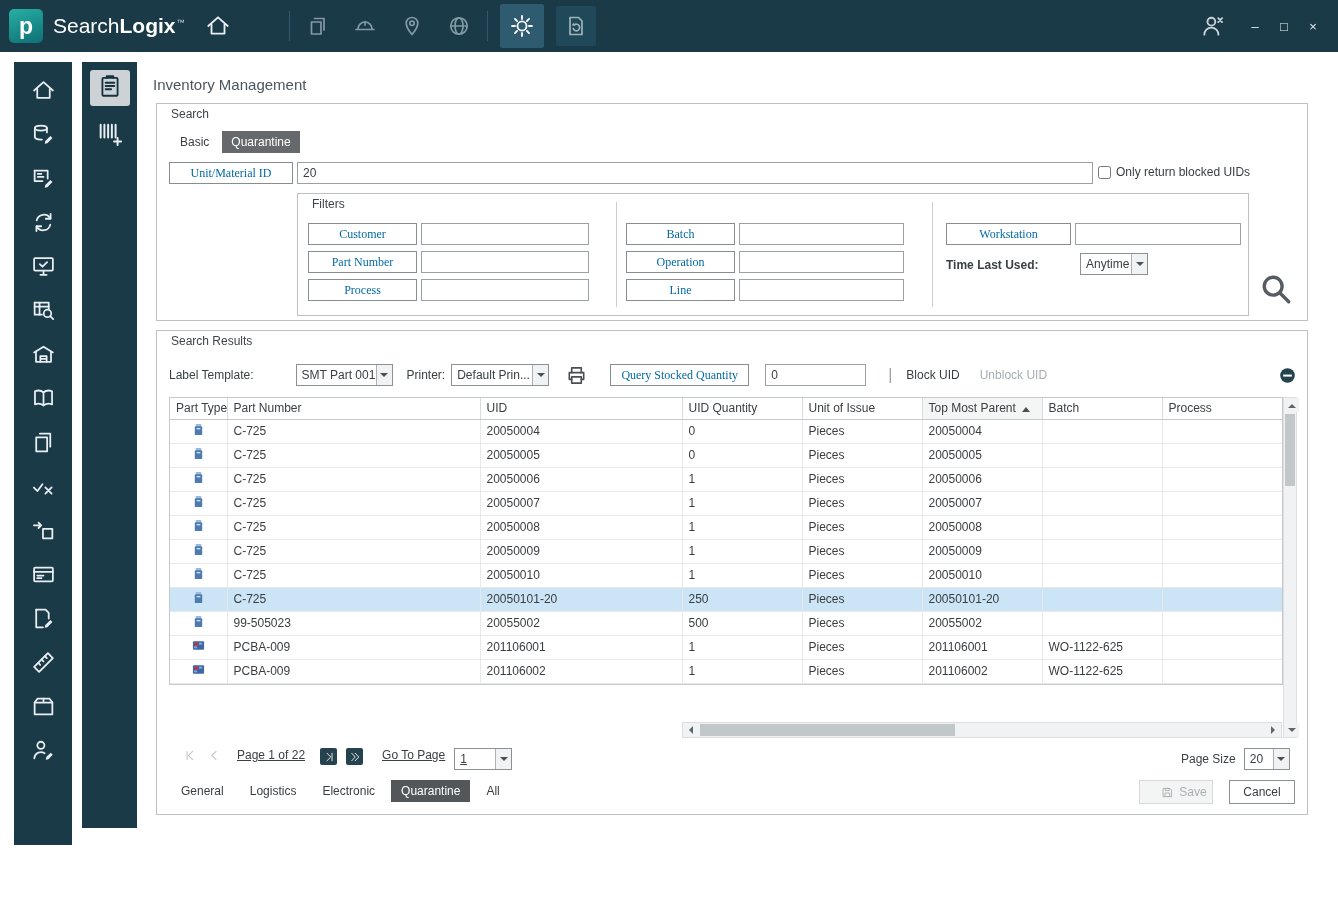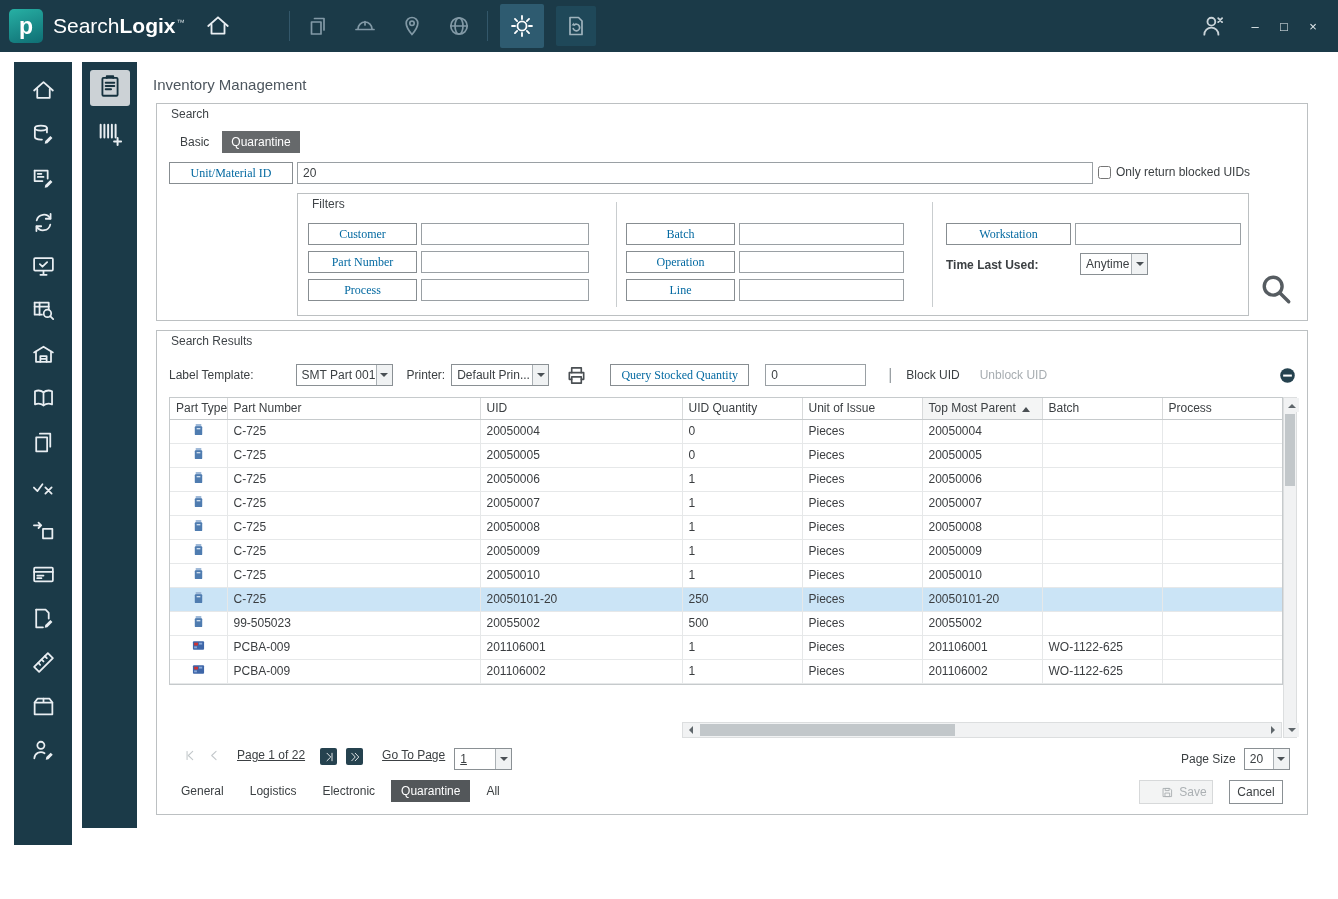--- a/index.html
+++ b/index.html
@@ -724,17 +724,17 @@
     <button class="btn save" style="left:982px;top:449px;width:74px;">
       <span style="display:inline-flex;color:#abb0b3;">
           <svg viewBox="0 0 24 24" width="13" height="13" fill="none" stroke="currentColor" stroke-width="1.7" stroke-linecap="round" stroke-linejoin="round">
             <path d="M4.5 4.5 H16.5 L19.5 7.5 V19.5 H4.5 Z"></path>
             <rect x="8" y="13" width="8" height="6.5"></rect>
             <rect x="8.5" y="4.5" width="6.5" height="4"></rect>
           </svg>
         </span>
       <span>Save</span>
     </button>
-    <button class="btn cancel" style="left:1072px;top:449px;width:54px;">Cancel</button>
+    <button class="btn cancel" style="left:1072px;top:449px;width:66px;">Cancel</button>
   </div>
 
 
 </div>
 
 </body></html>

